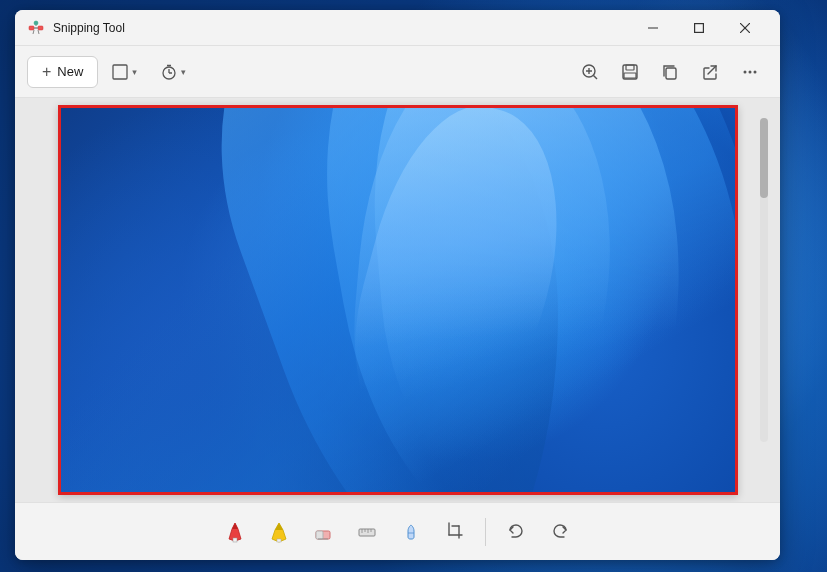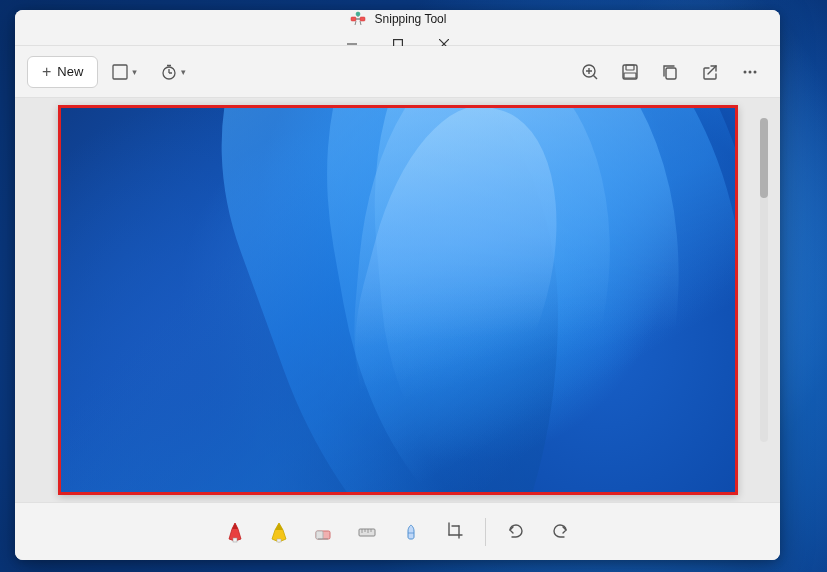--- a/index.html
+++ b/index.html
@@ -45,21 +45,20 @@
 
     
     .title-bar {
       height: 36px;
       background: #f3f3f3;
       display: flex;
       align-items: center;
       padding: 0 12px;
       flex-shrink: 0;
       border-bottom: 1px solid #e0e0e0;
-      flex-direction: column;
     }
     .title-bar-left {
       display: flex;
       align-items: center;
       gap: 8px;
       flex: 1;
     }
     .app-icon {
       width: 18px;
       height: 18px;

